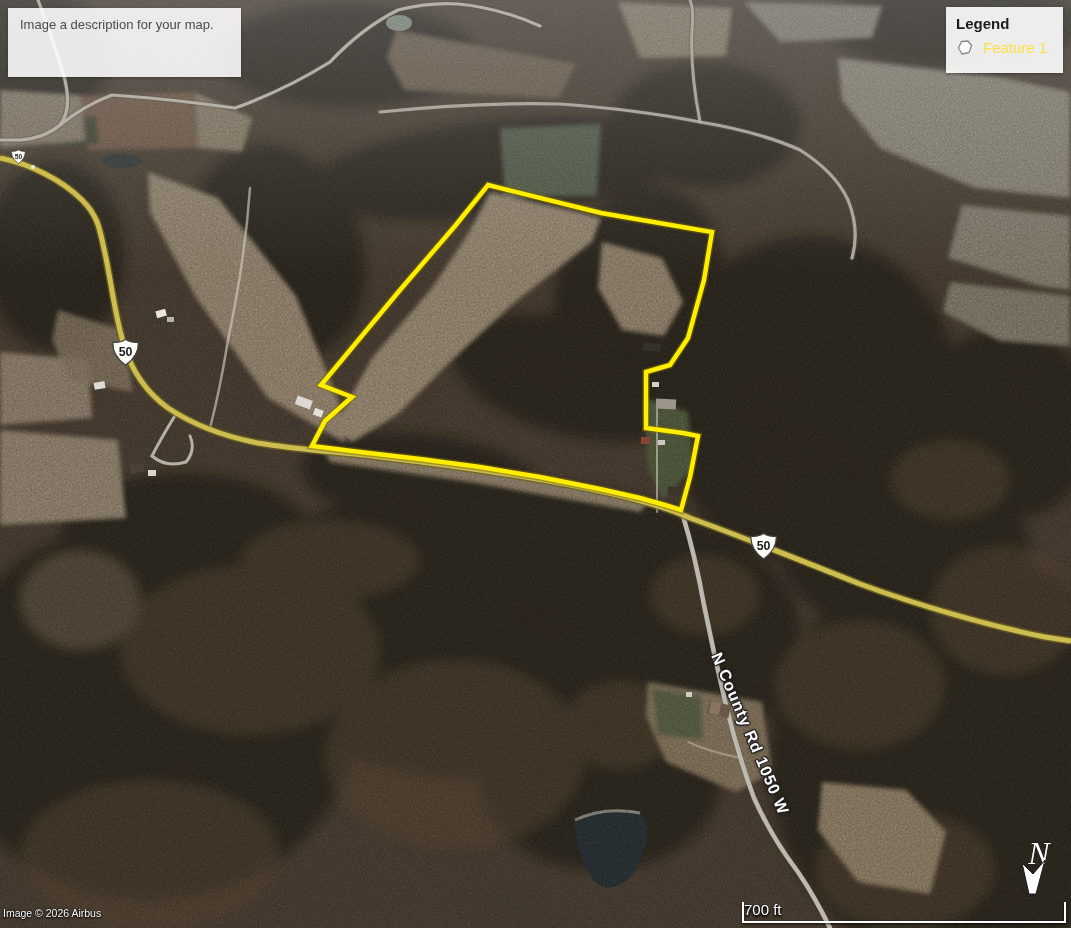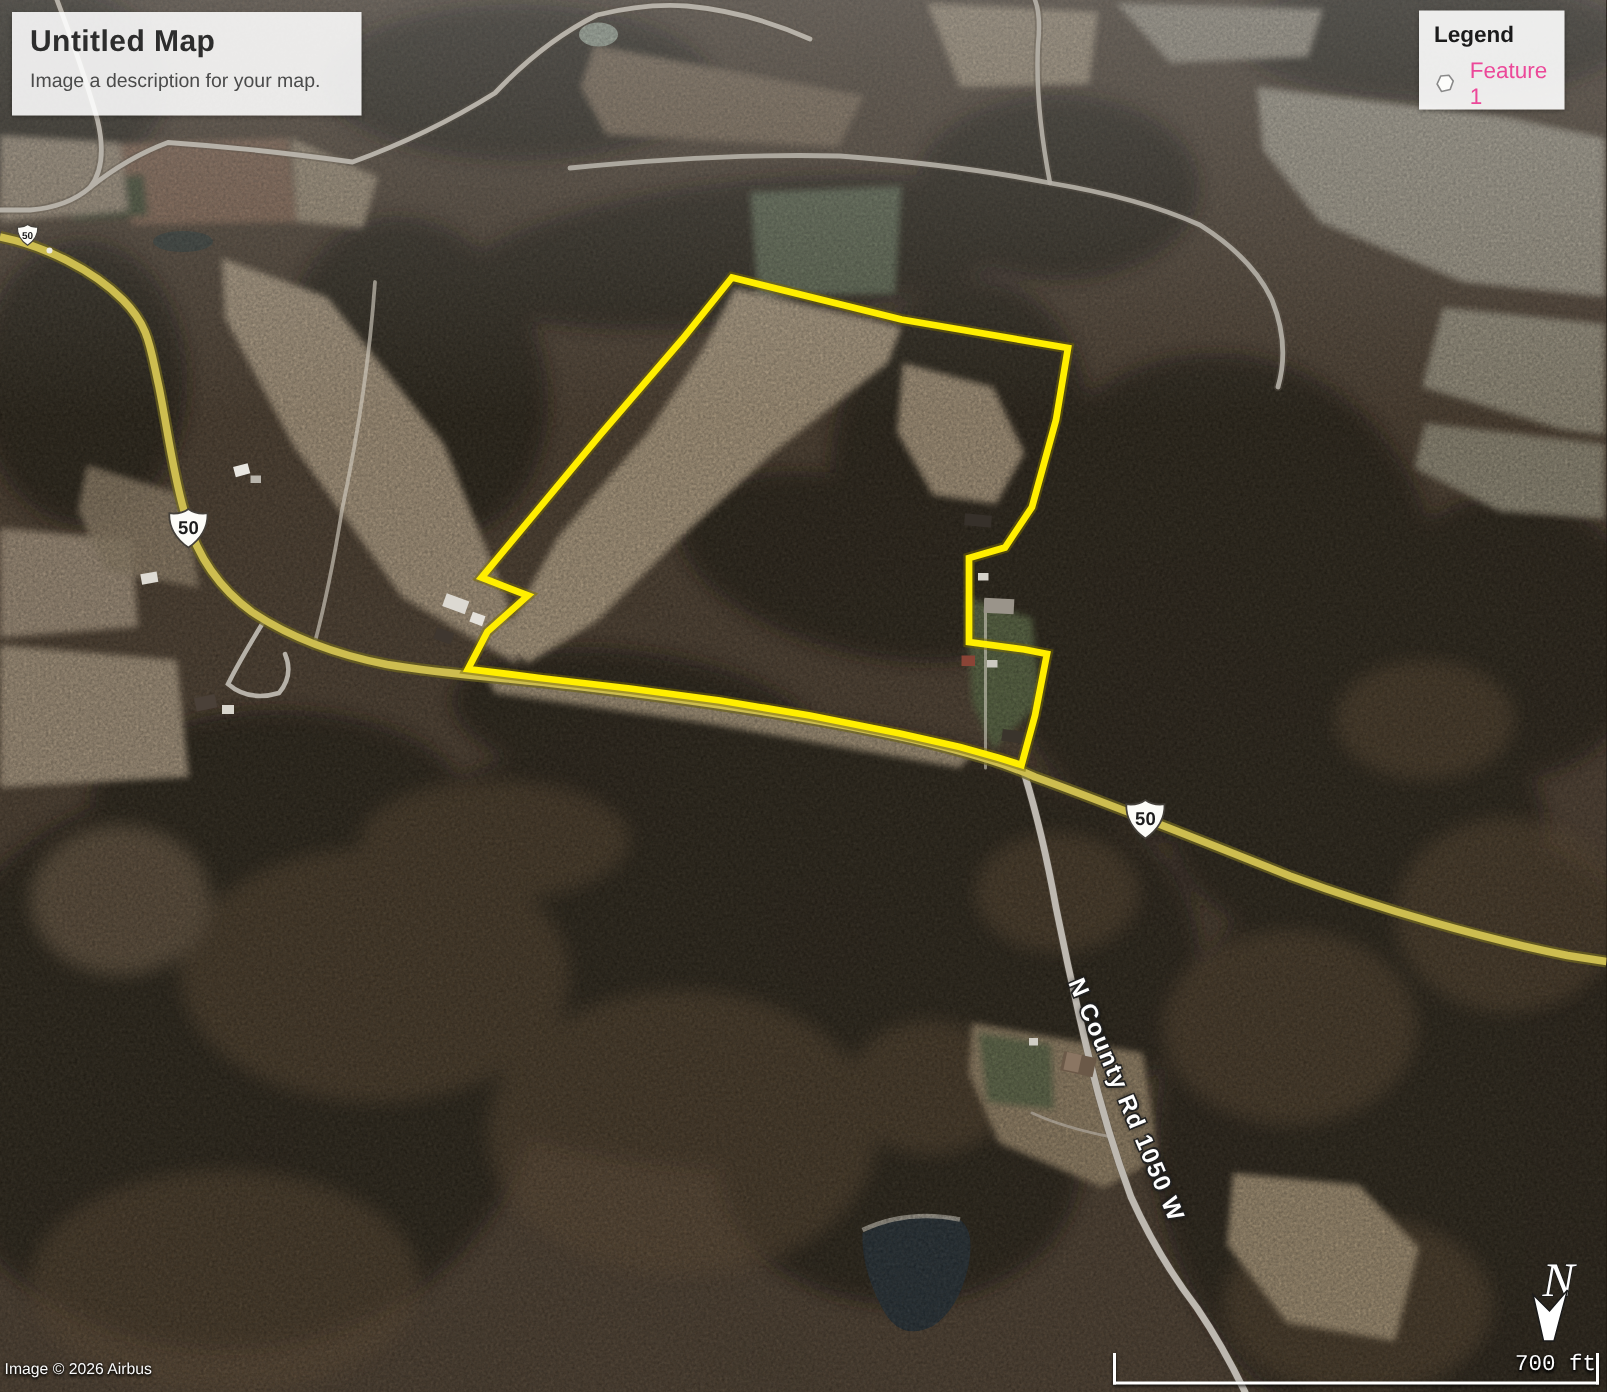--- a/index.html
+++ b/index.html
@@ -13,27 +13,27 @@
 
   .title-card{
     left:8px;top:8px;width:233px;min-height:69px;box-sizing:border-box;
     background:rgba(255,255,255,.88);padding:9px 12px 10px;
     box-shadow:0 1px 3px rgba(0,0,0,.3);
   }
   .title-card h1{margin:0 0 6px;font-size:20px;font-weight:700;color:#2d2d2d;letter-spacing:.3px;}
   .title-card p{margin:0;font-size:13px;color:#4b4b4b;}
 
   .legend-card{
-    left:946px;top:7px;width:97px;height:66px;box-sizing:border-box;
+    left:946px;top:7px;width:117px;height:66px;box-sizing:border-box;
     background:rgba(255,255,255,.9);padding:8px 10px 6px;
     box-shadow:0 1px 3px rgba(0,0,0,.3);
   }
   .legend-title{font-size:15px;font-weight:700;color:#1b1b1b;}
   .legend-row{display:flex;align-items:center;gap:9px;margin-top:7px;cursor:pointer;}
-  .legend-row .lbl{font-size:15px;color:#ec4899;}
+  .legend-row .lbl{font-size:15px;color:#fde047;}
 
   .road-label{
     left:724px;top:650px;transform:rotate(67deg);transform-origin:0 0;
     font-size:16px;font-weight:700;color:#fff;letter-spacing:1px;white-space:nowrap;
     text-shadow:-1px -1px 0 #222,1px -1px 0 #222,-1px 1px 0 #222,1px 1px 0 #222,0 0 4px #000;
   }
 
   .ge-logo{
     left:5px;top:867px;font-size:28px;color:#f3f3f3;letter-spacing:.5px;
     text-shadow:0 1px 3px rgba(0,0,0,.55);
@@ -45,23 +45,22 @@
     left:3px;top:907px;font-size:10.5px;color:#fafafa;
     text-shadow:0 0 2px #000,0 1px 2px #000;
   }
 
   .scalebar{
     left:742px;top:902px;width:324px;height:21px;box-sizing:border-box;
     border-left:2px solid #fff;border-right:2px solid #fff;border-bottom:2px solid #fff;
     filter:drop-shadow(0 1px 1px rgba(0,0,0,.85));
   }
   .scalebar .scale-label{
-    display:block;text-align:right;font-size:15px;color:#fff;margin-top:-1px;
+    display:block;text-align:left;font-size:15px;color:#fff;margin-top:-1px;
     text-shadow:0 1px 2px #000;
-    font-family:Liberation Mono, monospace;
   }
 </style>
 </head>
 <body>
 
 <div id="stage">
 
   <svg class="terrain" width="1071" height="928" viewBox="0 0 1071 928">
     <defs>
       <filter id="f2" x="-20%" y="-20%" width="140%" height="140%">
@@ -227,21 +226,20 @@
       <text x="12" y="14.5" text-anchor="middle" font-size="9.5" font-weight="bold" fill="#1c1c1c" font-family="Liberation Sans, sans-serif">50</text>
     </g>
 
     <g>
       <text x="1039" y="864" text-anchor="middle" font-size="32" font-style="italic" font-family="Liberation Serif, serif" fill="#ffffff" stroke="#1a1a1a" stroke-width="1" paint-order="stroke">N</text>
       <path d="M1022 863 L1033 874 L1045 860 L1036 894 L1029 894 Z" fill="#ffffff" stroke="#1a1a1a" stroke-width="1"></path>
     </g>
   </svg>
 
   <div class="overlay title-card">
-    <h1>Untitled Map</h1>
     <p>Image a description for your map.</p>
   </div>
 
   <div class="overlay legend-card">
     <div class="legend-title">Legend</div>
     <div class="legend-row">
       <svg width="18" height="16" viewBox="0 0 18 16">
         <path d="M5.5 1.5 L12 1 L15.5 5.5 L13 12.5 L6 14 L2.5 8 Z" fill="#fdfdfb" stroke="#8a8a8a" stroke-width="1.3" stroke-linejoin="round"></path>
       </svg>
       <span class="lbl">Feature 1</span>

